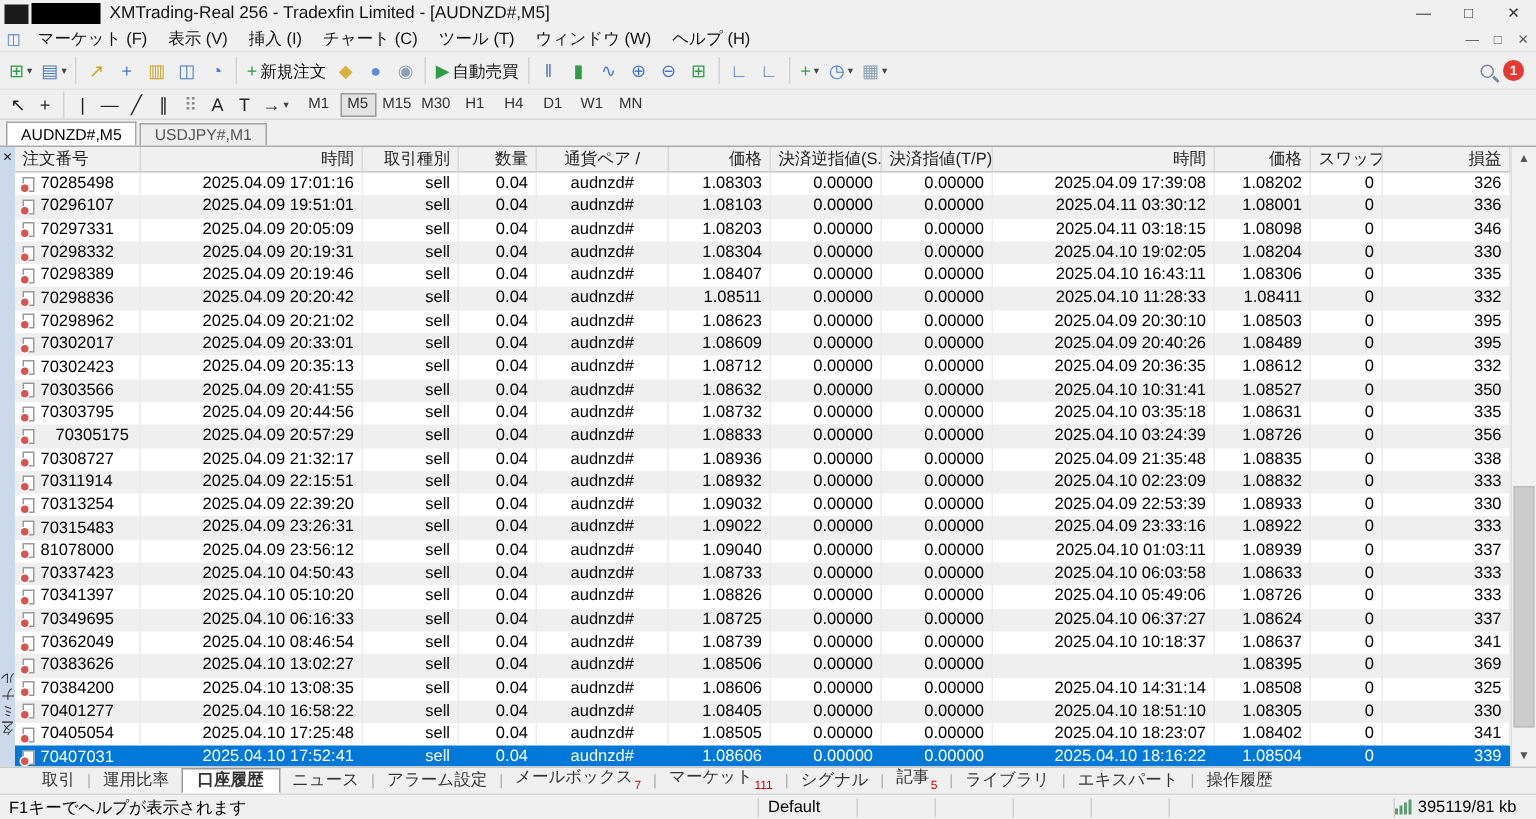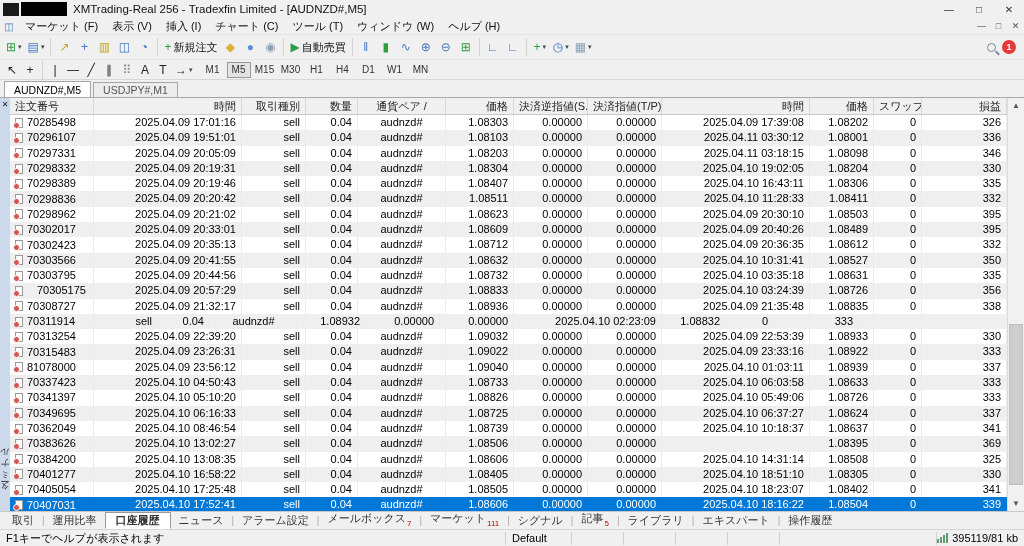--- a/index.html
+++ b/index.html
@@ -77,36 +77,36 @@
   .scrollbar { width:17px; background:#f1f1f1; border-left:1px solid #dcdcdc; display:flex;
                flex-direction:column; flex:0 0 auto; }
   .scroll-arrow { height:15px; display:flex; align-items:center; justify-content:center;
                   font-size:8px; color:#555; }
   .scroll-track { flex:1; position:relative; }
   .scroll-thumb { position:absolute; left:1px; right:1px; top:55%; height:42%;
                   background:#cdcdcd; border:1px solid #bdbdbd; }
 
   
   .bottom-tabbar { height:18px; background:#f0f0f0; display:flex; align-items:center;
-                   padding-left:4px; border-top:1px solid #c8c8c8; flex:0 0 auto; }
+                   padding-left:20px; border-top:1px solid #c8c8c8; flex:0 0 auto; }
   .btab { padding:0 8px; font-size:11px; color:#333; line-height:15px; white-space:nowrap;
           display:flex; align-items:flex-start; }
   .btab.active { background:#fff; border:1px solid #9a9a9a; border-bottom-color:#fff;
                  font-weight:bold; padding:0 10px; height:17px; align-items:center; }
   .btab-badge { color:#cc0000; font-size:8px; margin-left:1px; margin-top:5px; }
   .btab-sep { color:#aaa; font-size:10px; }
 
   
   .statusbar { height:17px; background:#f0f0f0; border-top:1px solid #d7d7d7; display:flex;
                align-items:center; flex:0 0 auto; font-size:11px; }
   .status-help { padding:0 6px; width:505px; white-space:nowrap; overflow:hidden; }
   .status-cell { border-left:1px solid #d0d0d0; height:13px; line-height:13px; padding:0 6px; }
   .status-profile { width:66px; }
   .status-empty { width:52px; }
-  .status-net { margin-left:auto; display:flex; align-items:center; gap:4px; padding-right:6px;
+  .status-net { margin-left:auto; display:flex; align-items:center; gap:4px; padding-right:13px;
                 border-left:1px solid #d0d0d0; height:13px; }
   .netbars { display:flex; align-items:flex-end; gap:1px; height:10px; }
   .netbars span { width:2px; background:#5a9e6f; display:block; }
 </style>
 </head>
 <body>
 
 <div class="titlebar">
   <div class="app-icon"></div>
   <div class="redacted"></div>
@@ -512,20 +512,21 @@
           <div class="tcell" style="width: 148px; text-align: right;">2025.04.09 21:35:48</div>
           <div class="tcell" style="width: 64px; text-align: right;">1.08835</div>
           <div class="tcell" style="width: 48px; text-align: right;">0</div>
           <div class="tcell" style="width: 85px; text-align: right;">338</div>
         </div>
         <div class="trow odd">
           <div class="tcell ordercell" style="width: 84px; text-align: left;">
             <span class="docicon"></span>
             <span>70311914</span>
           </div>
+          <div class="tcell" style="width: 148px; text-align: right;">2025.04.09 22:15:51</div>
           <div class="tcell" style="width: 64px; text-align: right;">sell</div>
           <div class="tcell" style="width: 52px; text-align: right;">0.04</div>
           <div class="tcell" style="width: 88px; text-align: center;">audnzd#</div>
           <div class="tcell" style="width: 68px; text-align: right;">1.08932</div>
           <div class="tcell" style="width: 74px; text-align: right;">0.00000</div>
           <div class="tcell" style="width: 74px; text-align: right;">0.00000</div>
           <div class="tcell" style="width: 148px; text-align: right;">2025.04.10 02:23:09</div>
           <div class="tcell" style="width: 64px; text-align: right;">1.08832</div>
           <div class="tcell" style="width: 48px; text-align: right;">0</div>
           <div class="tcell" style="width: 85px; text-align: right;">333</div>

